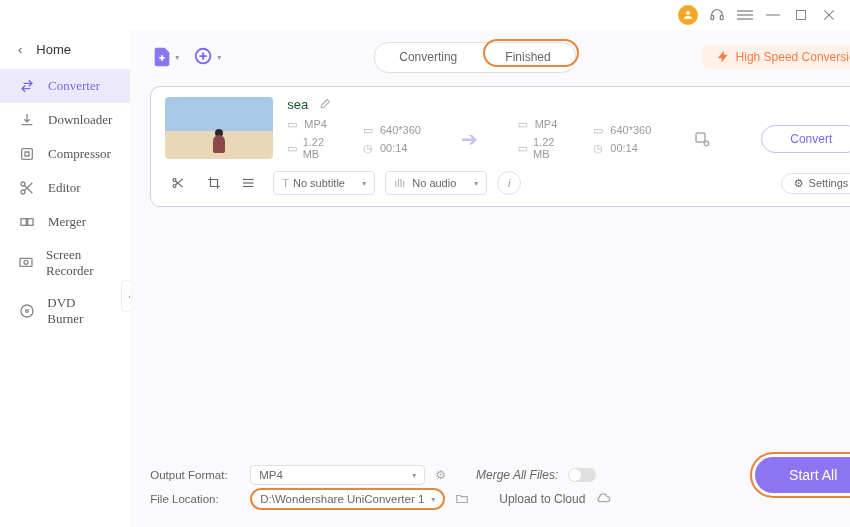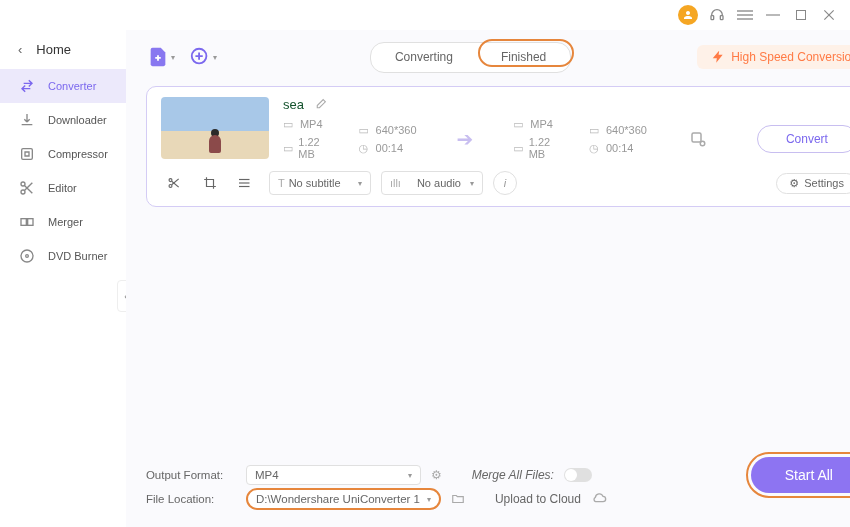--- a/index.html
+++ b/index.html
@@ -14,21 +14,21 @@
 
 .sidebar { width: 165px; background: #fff; display: flex; flex-direction: column; padding-top: 6px; position: relative; }
 .home-row { display: flex; align-items: center; padding: 6px 18px; margin-bottom: 6px; cursor: pointer; }
 .home-row .chevron { margin-right: 14px; color: #666; }
 .home-row span { font-size: 13px; color: #333; }
 .side-item { display: flex; align-items: center; padding: 8px 18px; cursor: pointer; gap: 12px; }
 .side-item.active { background: #ece9fb; }
 .side-item .sicon { width: 18px; height: 18px; display: flex; align-items: center; justify-content: center; color: #7b68ee; }
 .side-item.active .sicon { color: #7b68ee; }
 .side-item:not(.active) .sicon { color: #888; }
-.side-item span { font-size: 11px; color: #555; }
+.side-item span { font-size: 13px; color: #555; font-family: Liberation Serif, serif; }
 .side-item.active span { color: #7b68ee; }
 .collapse-btn { position: absolute; right: -9px; top: 250px; width: 18px; height: 32px; background: #fff; border: 1px solid #eee; border-radius: 4px; display: flex; align-items: center; justify-content: center; cursor: pointer; color: #888; font-size: 10px; }
 
 .content { flex: 1; background: #fafafd; display: flex; flex-direction: column; padding: 0 12px 0 20px; position: relative; }
 
 .toolbar { display: flex; align-items: center; height: 54px; gap: 12px; }
 .add-btn { width: 30px; height: 30px; display: flex; align-items: center; justify-content: center; cursor: pointer; color: #7b68ee; position: relative; }
 .add-btn .caret { font-size: 8px; color: #999; margin-left: 2px; }
 .tab { padding: 4px 22px; font-size: 12px; cursor: pointer; color: #666; }
 .tabs-wrap { display: flex; border: 1px solid #e0e0e0; border-radius: 14px; background: #fff; height: 31px; align-items: center; }
@@ -160,20 +160,29 @@
           <svg viewBox="0 0 24 24" width="16" height="16" fill="none" stroke="currentColor" stroke-width="2">
             <rect x="3" y="7" width="8" height="10"></rect>
             <rect x="13" y="7" width="8" height="10"></rect>
           </svg>
         </span>
       <span>Merger</span>
     </div>
     <div class="side-item">
       <span class="sicon">
           <svg viewBox="0 0 24 24" width="16" height="16" fill="none" stroke="currentColor" stroke-width="2">
+            <rect x="3" y="5" width="18" height="12" rx="1"></rect>
+            <circle cx="12" cy="11" r="3"></circle>
+          </svg>
+        </span>
+      <span>Screen Recorder</span>
+    </div>
+    <div class="side-item">
+      <span class="sicon">
+          <svg viewBox="0 0 24 24" width="16" height="16" fill="none" stroke="currentColor" stroke-width="2">
             <circle cx="12" cy="12" r="9"></circle>
             <circle cx="12" cy="12" r="2"></circle>
           </svg>
         </span>
       <span>DVD Burner</span>
     </div>
     <div class="collapse-btn">‹</div>
   </div>
 
   <div class="content">
@@ -293,21 +302,21 @@
             </svg>
           </div>
         <div class="select-box">
           <span style="display:flex;gap:4px;align-items:center;">
               <span class="sel-icon">T</span>
               <span>No subtitle</span>
             </span>
           <span class="sel-caret">▾</span>
         </div>
         <div class="select-box">
-          <span style="display:flex;gap:16px;align-items:center;">
+          <span style="display:flex;gap:7px;align-items:center;">
               <span class="sel-icon">ıllı</span>
               <span>No audio</span>
             </span>
           <span class="sel-caret">▾</span>
         </div>
         <div class="info-circle">i</div>
         <div class="settings-pill">
           <span>⚙</span>
           <span>Settings</span>
         </div>

